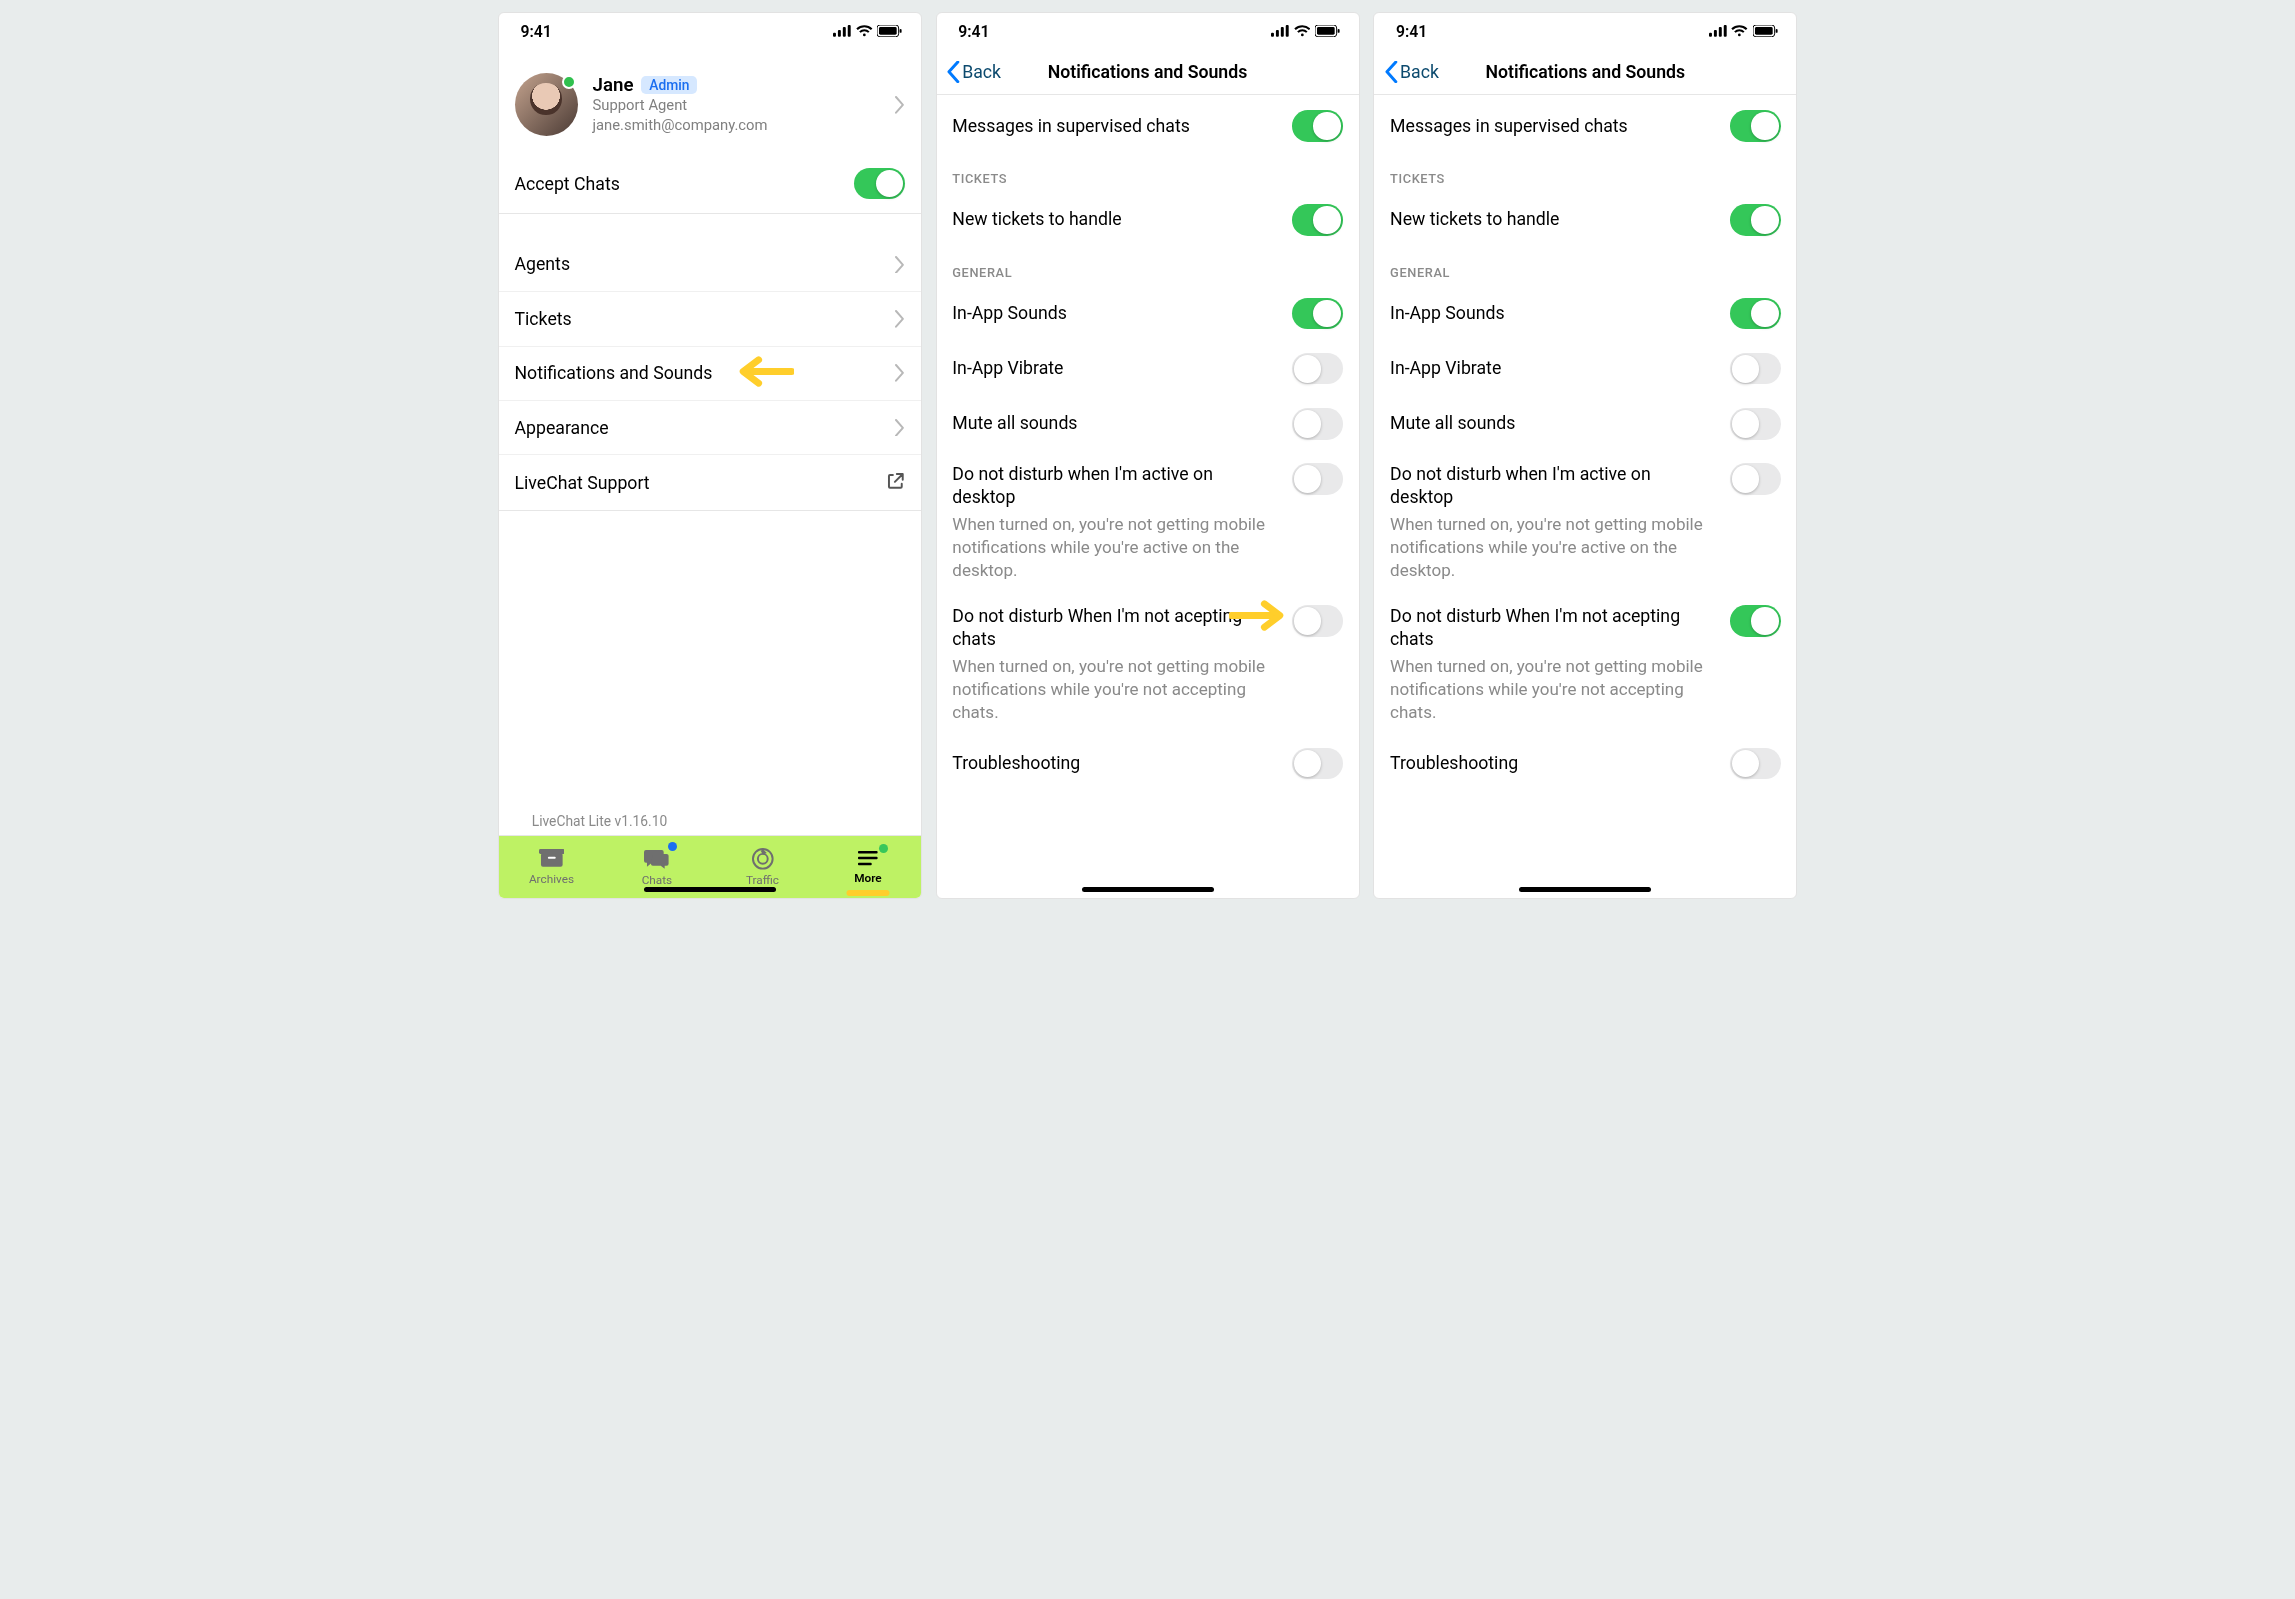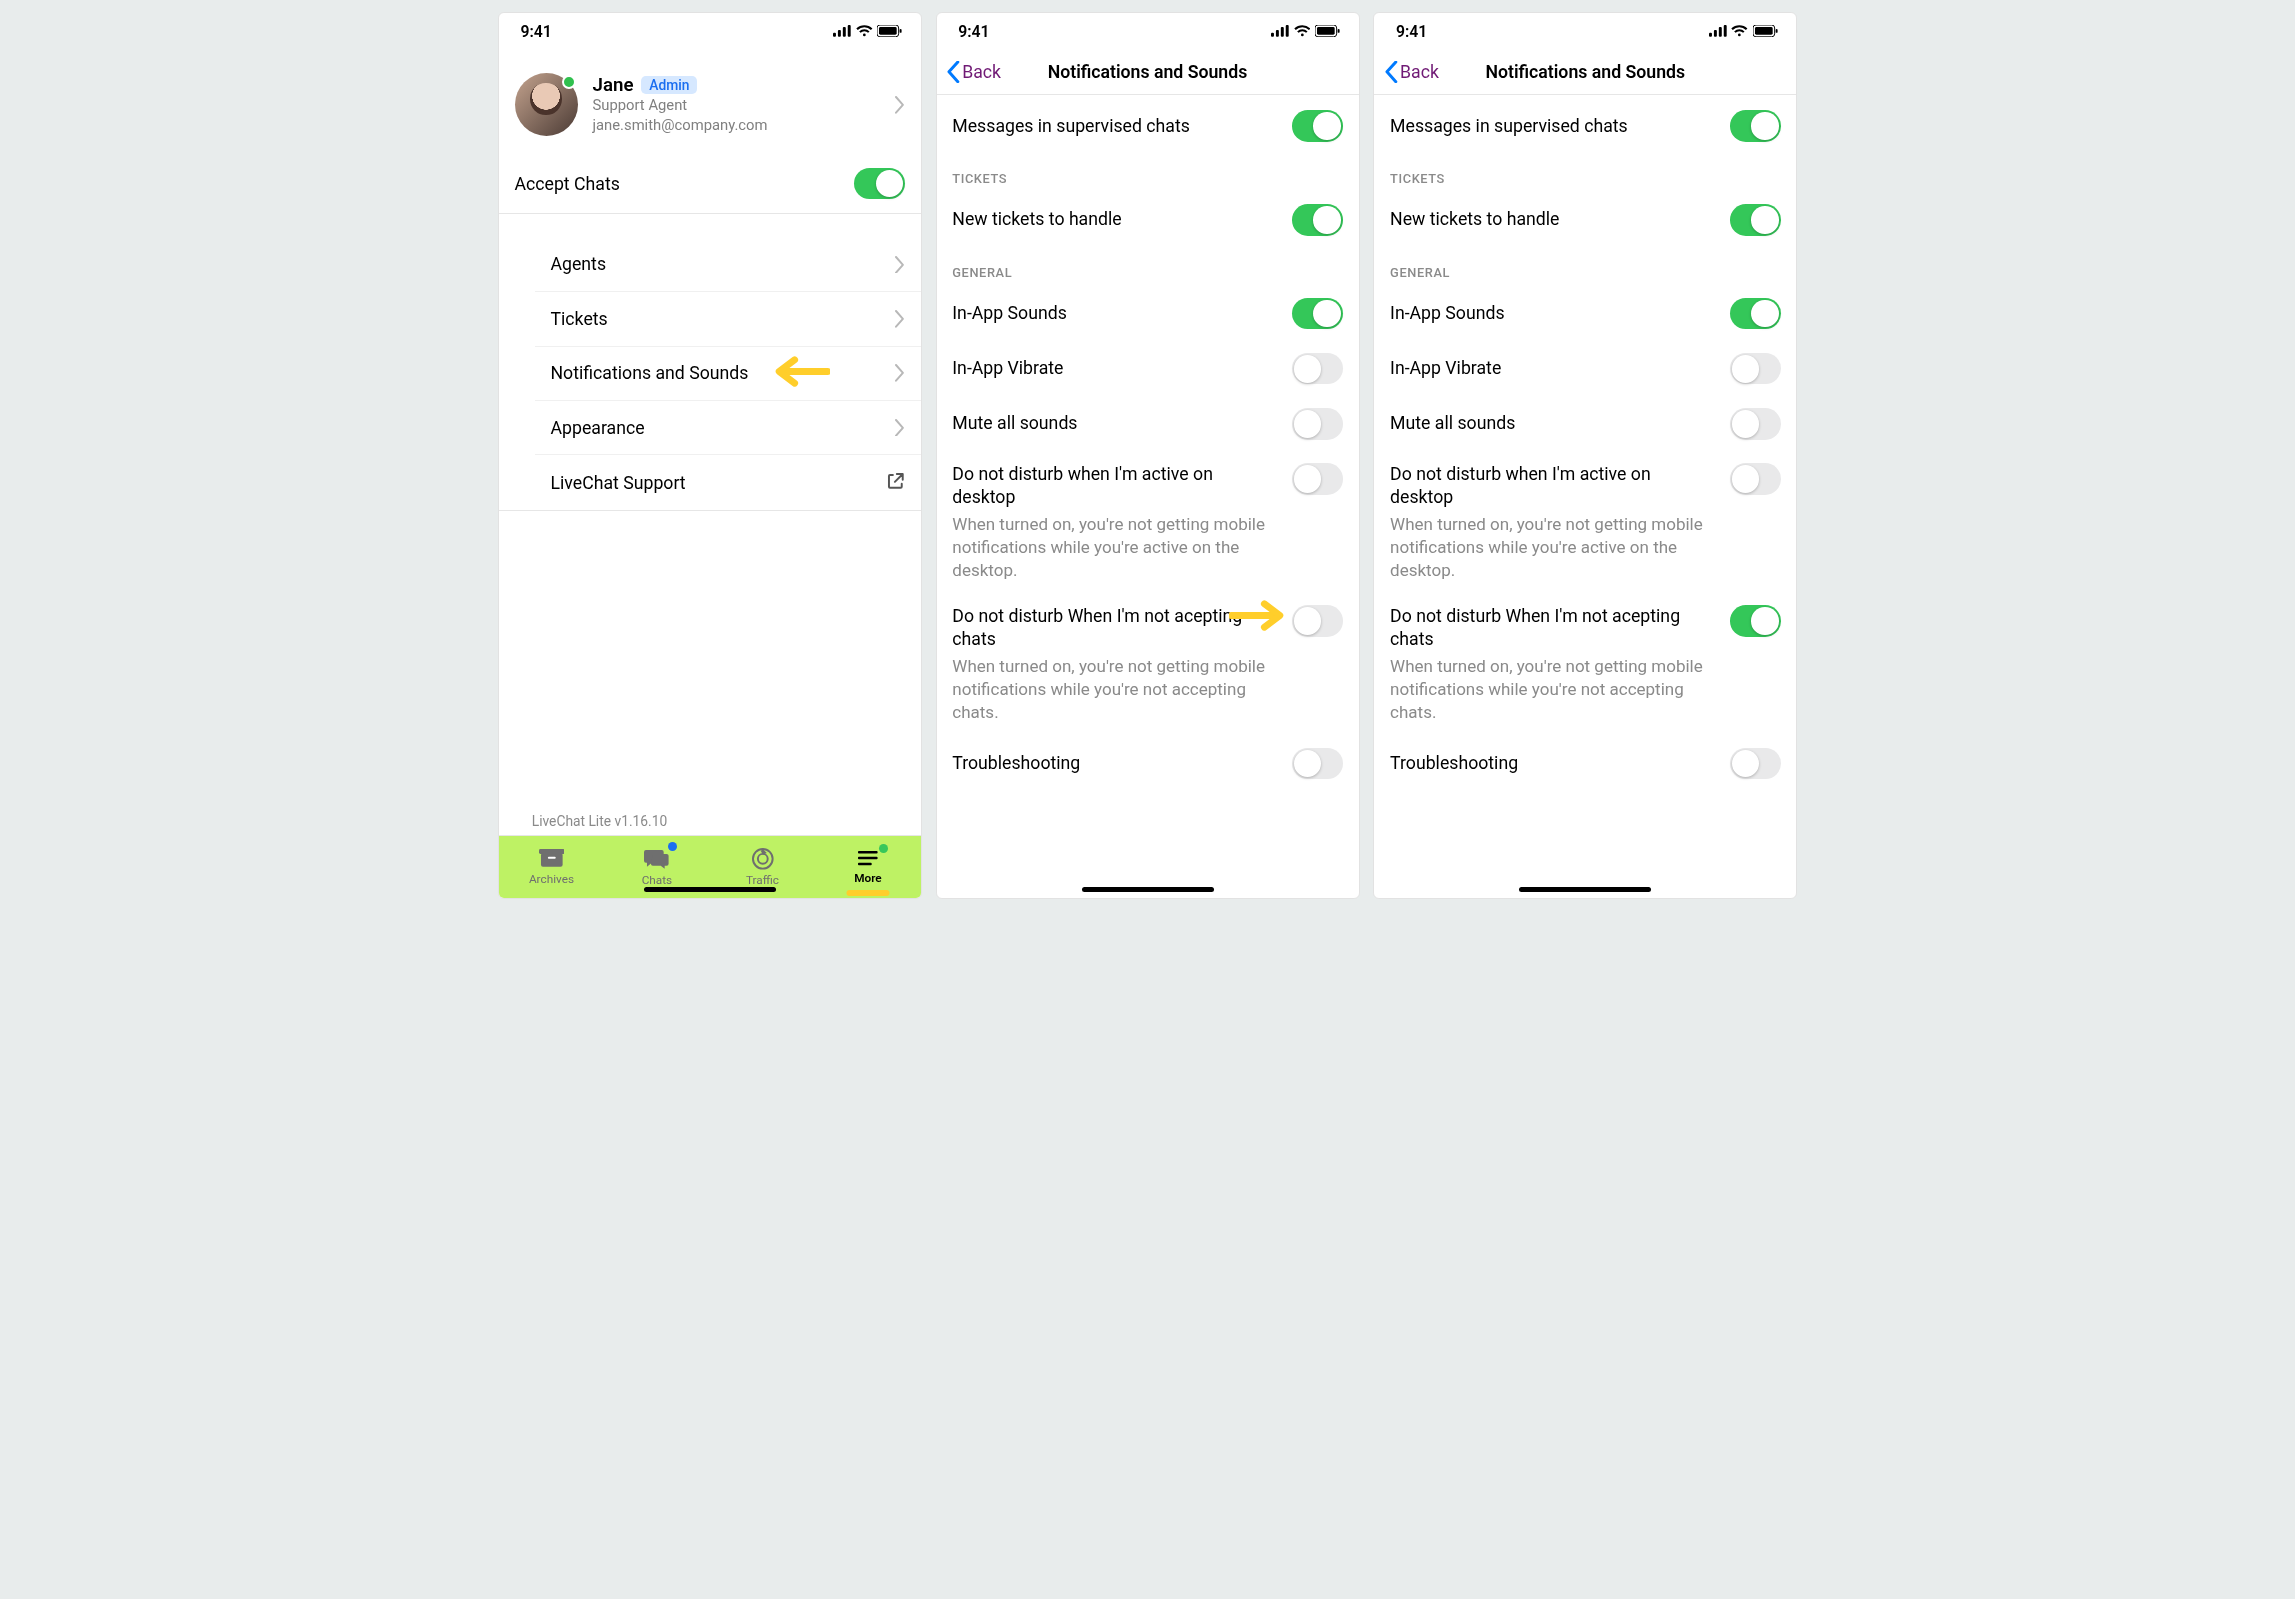--- a/index.html
+++ b/index.html
@@ -40,21 +40,21 @@
   height: 45px;
   display: flex;
   align-items: center;
   padding: 0 9.9px;
   border-bottom: 1px solid #e6e6e6;
   position: relative;
 }
 .back-btn {
   display: flex;
   align-items: center;
-  color: #701a75;
+  color: #0c4a6e;
   font-size: 17.7px;
   cursor: pointer;
 }
 .back-btn svg { margin-right: 2px; }
 .nav-title {
   position: absolute;
   left: 0; right: 0;
   text-align: center;
   font-size: 17.7px;
   font-weight: 600;
@@ -112,21 +112,20 @@
 }
 .switch.on .knob { left: 21.7px; }
 
 .divider { height: 1px; background: #e6e6e6; }
 
 .menu-list .menu-item {
   display: flex; align-items: center; justify-content: space-between;
   padding: 16.7px 15.8px;
   font-size: 17.7px;
   cursor: pointer;
-  margin-left: 36px;
 }
 .menu-list .menu-item + .menu-item { border-top: 1px solid #f0f0f0; }
 .menu-item.log-out { color: #ff3b30; }
 .menu-item .ext-icon { color: #555; }
 
 .version-label {
   position: absolute; bottom: 69px; left: 33px;
   font-size: 13.8px; color: #8a8a8a;
 }
 

